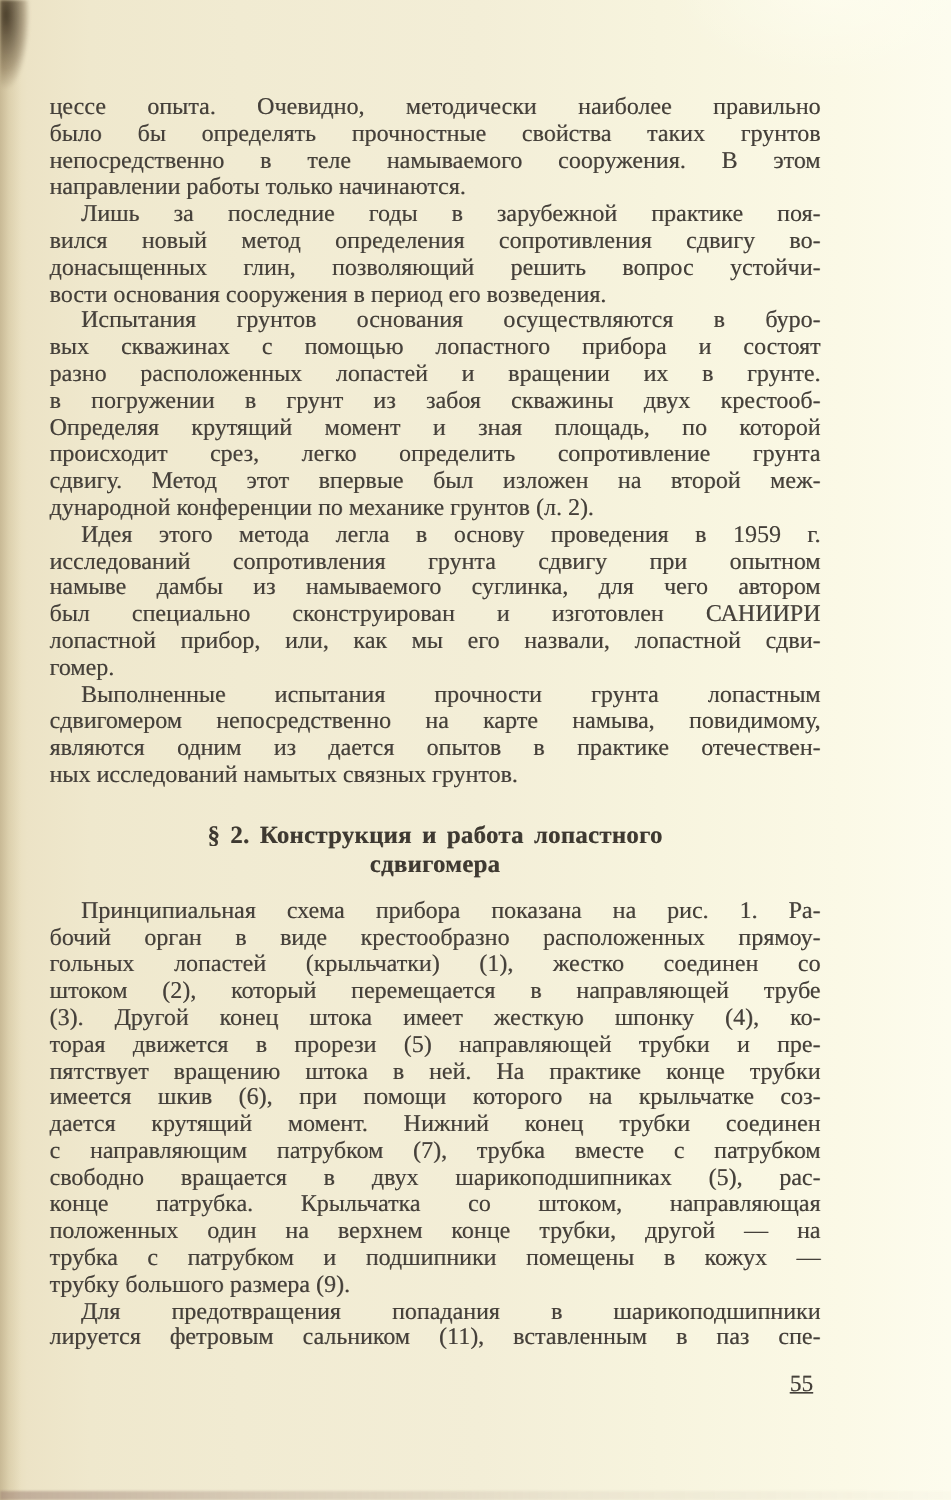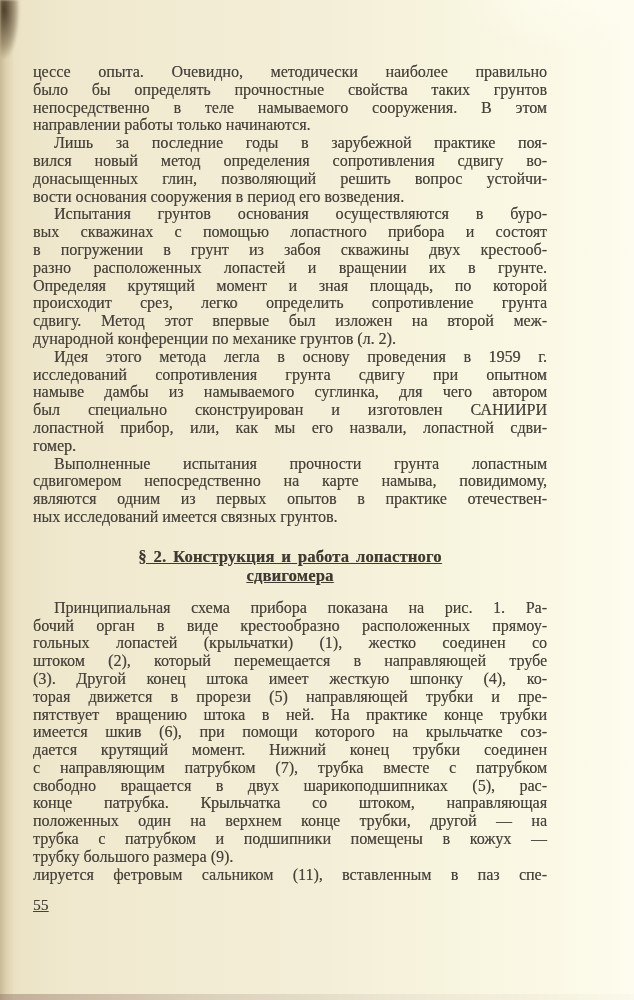--- a/index.html
+++ b/index.html
@@ -37,24 +37,24 @@
     text-shadow: 0.3px 0 0 rgba(69,64,58,0.5);
   }
   .jf { text-align-last: justify; }
   .pe { text-align: left; text-align-last: left; }
   .in { text-indent: 21px; }
   .heading { margin-top: 21px; margin-bottom: 13px; }
   .hl {
     font-weight: bold; text-align: center;
     font-size: 16.5px; line-height: 19.5px;
     letter-spacing: 0.2px; word-spacing: 2.5px;
-    color: #3e3931; text-shadow: 0.3px 0 0 rgba(62,57,49,0.6); text-decoration: underline;
+    color: #3e3931; text-shadow: 0.3px 0 0 rgba(62,57,49,0.6);
   }
   .page-number {
-    margin-top: 13px; padding-right: 5px;
+    margin-top: 13px; text-align: right; padding-right: 5px;
     font-size: 15.5px; line-height: 17px; color: #45403a;
     text-shadow: 0.3px 0 0 rgba(69,64,58,0.5);
     text-decoration: underline;
   }
 </style>
 </head>
 <body>
 
 <div class="smudge-topleft"></div>
 <div class="edge-left"></div>
@@ -72,42 +72,42 @@
   <div>
     <div class="ln jf in">Лишь за последние годы в зарубежной практике поя-</div>
     <div class="ln jf">вился новый метод определения сопротивления сдвигу во-</div>
     <div class="ln jf">донасыщенных глин, позволяющий решить вопрос устойчи-</div>
     <div class="ln pe">вости основания сооружения в период его возведения.</div>
   </div>
 
   <div>
     <div class="ln jf in">Испытания грунтов основания осуществляются в буро-</div>
     <div class="ln jf">вых скважинах с помощью лопастного прибора и состоят</div>
+    <div class="ln jf">разно расположенных лопастей и вращении их в грунте.</div>
     <div class="ln jf">в погружении в грунт из забоя скважины двух крестооб-</div>
-    <div class="ln jf">разно расположенных лопастей и вращении их в грунте.</div>
     <div class="ln jf">Определяя крутящий момент и зная площадь, по которой</div>
     <div class="ln jf">происходит срез, легко определить сопротивление грунта</div>
     <div class="ln jf">сдвигу. Метод этот впервые был изложен на второй меж-</div>
     <div class="ln pe">дународной конференции по механике грунтов (л. 2).</div>
   </div>
 
   <div>
     <div class="ln jf in">Идея этого метода легла в основу проведения в 1959 г.</div>
     <div class="ln jf">исследований сопротивления грунта сдвигу при опытном</div>
     <div class="ln jf">намыве дамбы из намываемого суглинка, для чего автором</div>
     <div class="ln jf">был специально сконструирован и изготовлен САНИИРИ</div>
     <div class="ln jf">лопастной прибор, или, как мы его назвали, лопастной сдви-</div>
     <div class="ln pe">гомер.</div>
   </div>
 
   <div>
     <div class="ln jf in">Выполненные испытания прочности грунта лопастным</div>
     <div class="ln jf">сдвигомером непосредственно на карте намыва, повидимому,</div>
-    <div class="ln jf">являются одним из первых опытов в практике отечествен-</div>
-    <div class="ln pe">ных исследований имеется связных грунтов.</div>
+    <div class="ln jf">являются одним из дается опытов в практике отечествен-</div>
+    <div class="ln pe">ных исследований намытых связных грунтов.</div>
   </div>
 
   <div class="heading">
     <div class="hl">§ 2. Конструкция и работа лопастного</div>
     <div class="hl">сдвигомера</div>
   </div>
 
   <div>
     <div class="ln jf in">Принципиальная схема прибора показана на рис. 1. Ра-</div>
     <div class="ln jf">бочий орган в виде крестообразно расположенных прямоу-</div>
@@ -120,18 +120,19 @@
     <div class="ln jf">дается крутящий момент. Нижний конец трубки соединен</div>
     <div class="ln jf">с направляющим патрубком (7), трубка вместе с патрубком</div>
     <div class="ln jf">свободно вращается в двух шарикоподшипниках (5), рас-</div>
     <div class="ln jf">конце патрубка. Крыльчатка со штоком, направляющая</div>
     <div class="ln jf">положенных один на верхнем конце трубки, другой — на</div>
     <div class="ln jf">трубка с патрубком и подшипники помещены в кожух —</div>
     <div class="ln pe">трубку большого размера (9).</div>
   </div>
 
   <div>
+    <div class="ln jf in">Для предотвращения попадания в шарикоподшипники</div>
     <div class="ln jf">лируется фетровым сальником (11), вставленным в паз спе-</div>
   </div>
 
   <div class="page-number">55</div>
 
 </div>
 
 </body></html>

